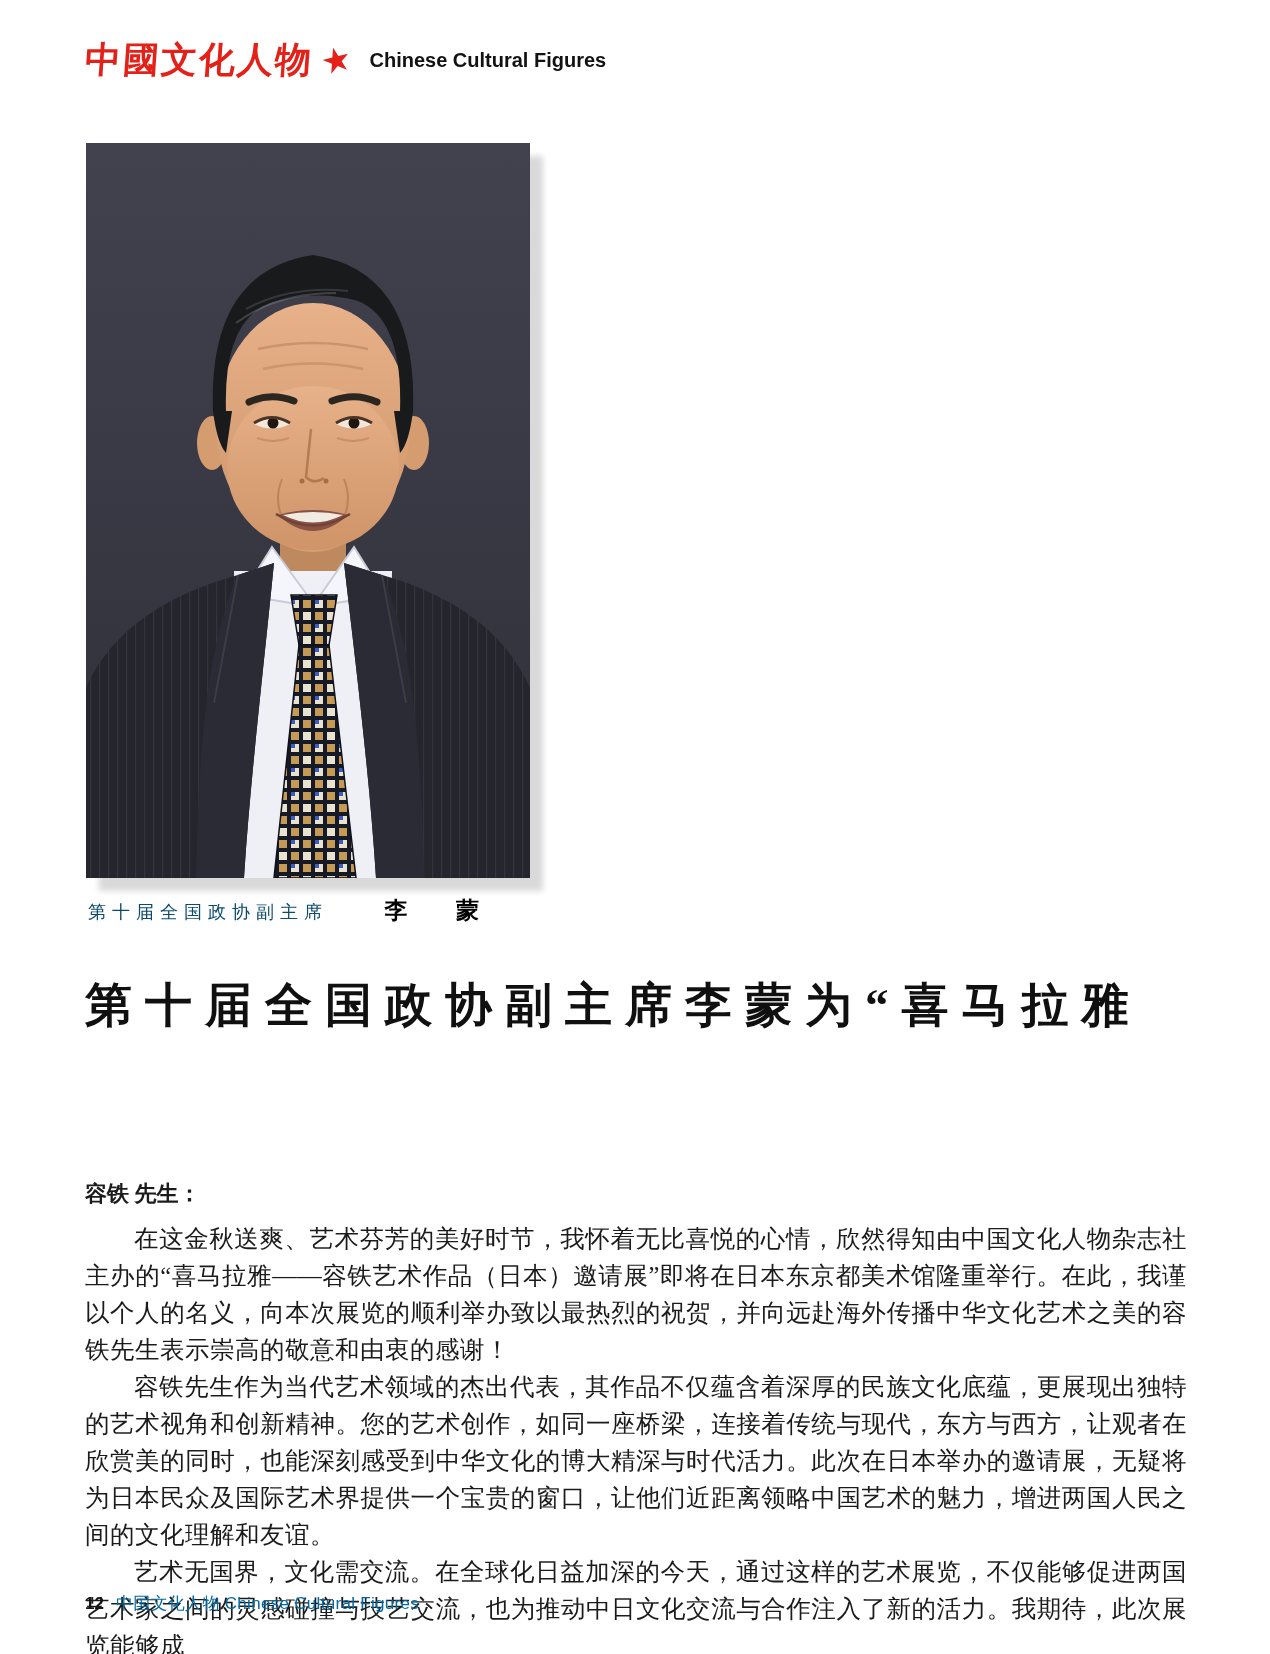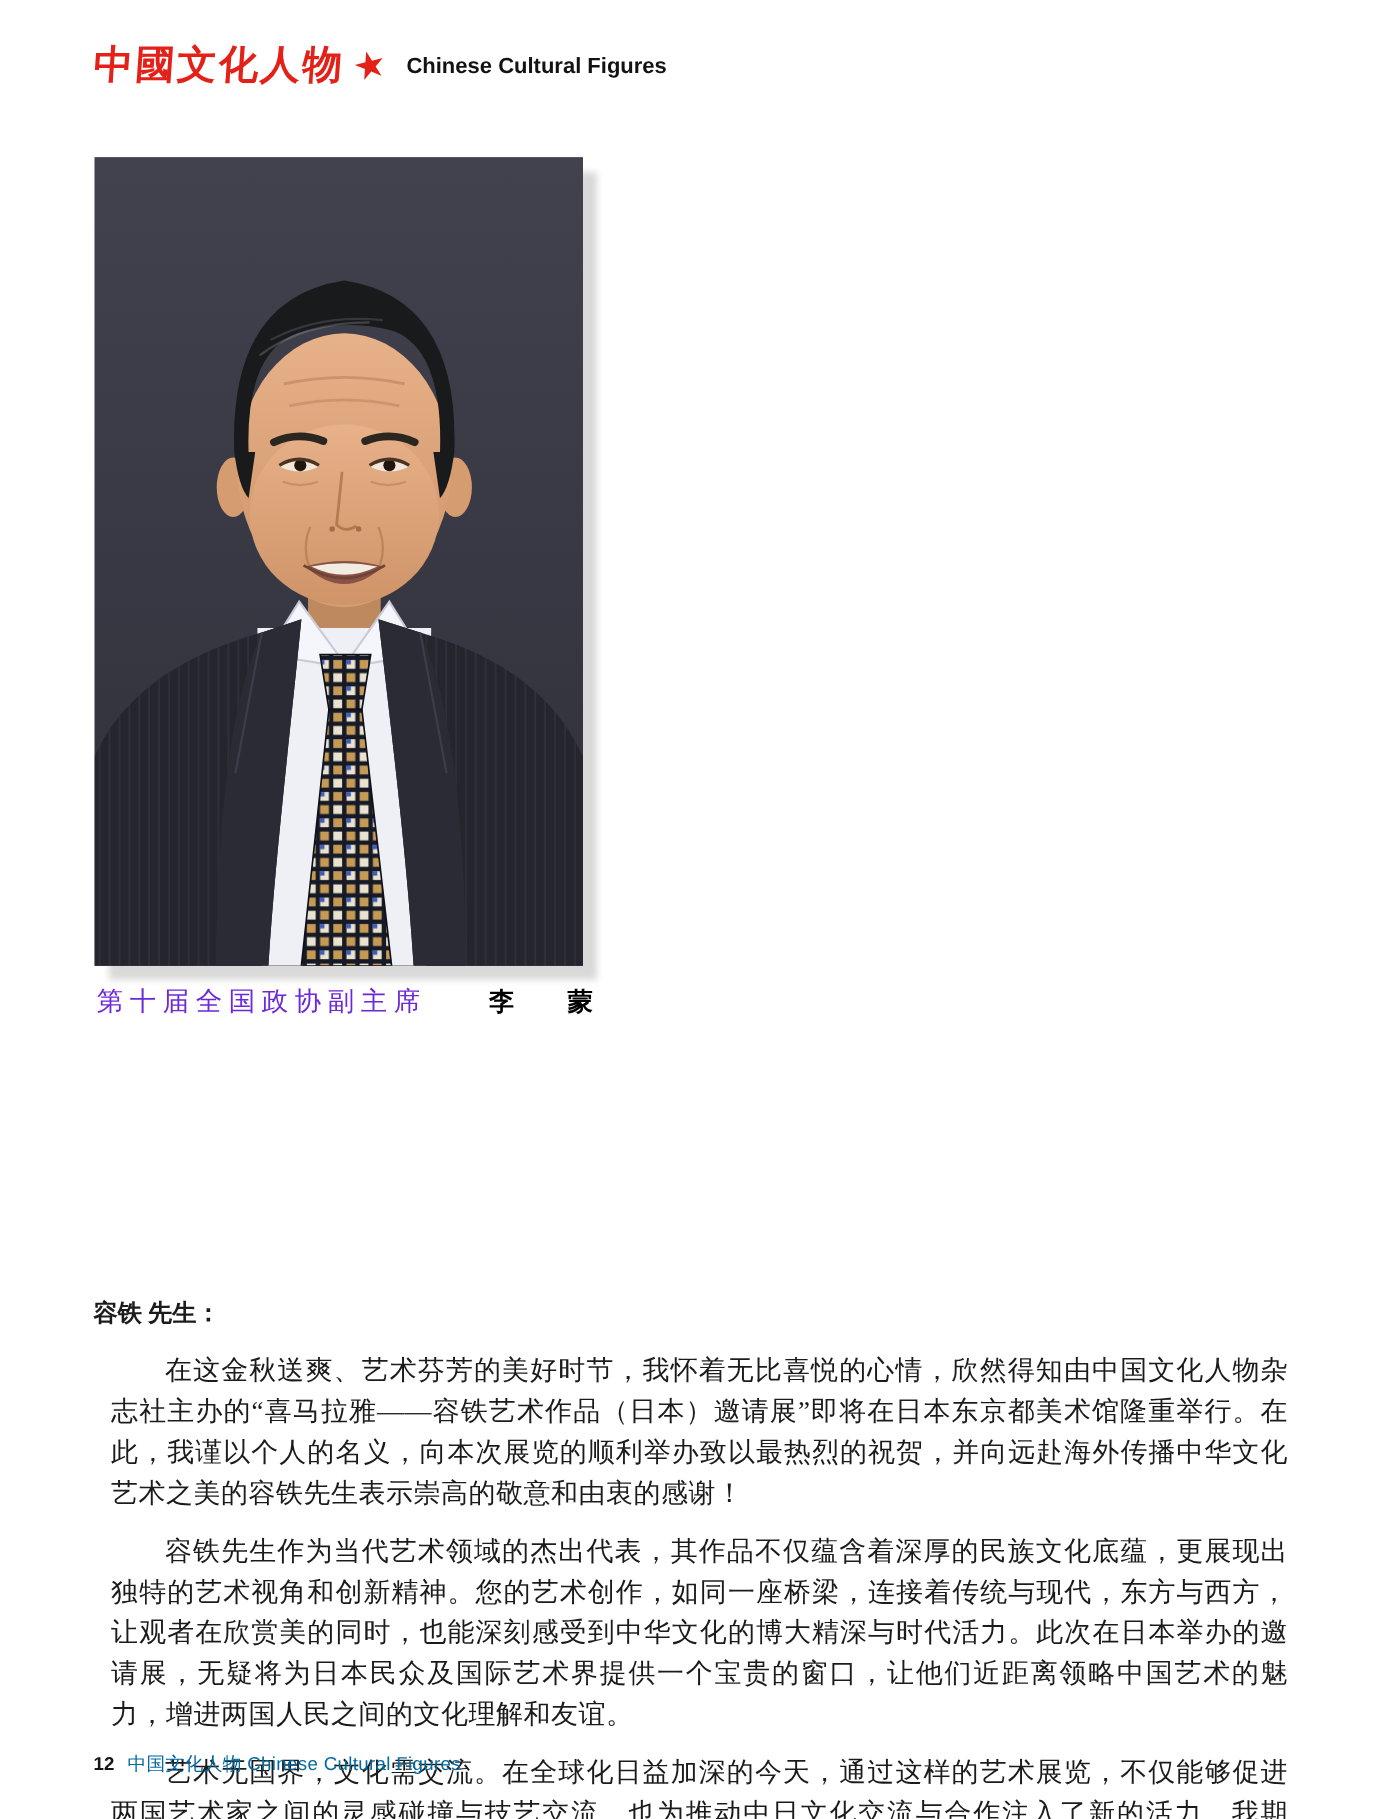--- a/index.html
+++ b/index.html
@@ -24,37 +24,37 @@
   }
   
   .photo-wrap{
     position:absolute;left:86px;top:143px;width:444px;height:735px;
     background:#34353f;box-shadow:13px 13px 6px #d9d9d9;
   }
   .photo-wrap svg{display:block;width:100%;height:100%;}
   
   .caption{position:absolute;left:88px;top:893px;width:600px;white-space:nowrap;line-height:34px;}
   .caption-title{
-    font-size:24px;font-weight:400;color:#6d28d9;letter-spacing:6px;
+    font-size:18px;font-weight:400;color:#0c4a6e;letter-spacing:6px;
     font-family:"Liberation Sans","DejaVu Sans",sans-serif;
   }
   .caption-name-1{font-size:23px;font-weight:700;color:#000;margin-left:52px;}
   .caption-name-2{font-size:23px;font-weight:700;color:#000;margin-left:44px;}
   
   .headline{position:absolute;left:85px;top:972px;width:1102px;color:#101010;
     font-family:"Liberation Serif","DejaVu Serif",serif;font-weight:700;}
   .headline .h-line{white-space:nowrap;line-height:66px;font-size:47px;}
   .headline .h-line1{letter-spacing:13px;}
   .headline .h-line2{letter-spacing:6px;}
   
   .letter{position:absolute;left:85px;top:1175px;width:1102px;color:#1b1b1b;
     font-family:"Liberation Serif","DejaVu Serif",serif;}
   .salutation{font-size:22px;font-weight:700;line-height:37px;margin:0 0 8px 0;}
   .letter p{
-    margin:16px;font-size:24.5px;line-height:37px;text-indent:2em;
+    margin:0;font-size:24.5px;line-height:37px;text-indent:2em;
     text-align:justify;letter-spacing:0.5px;
   }
   
   .footer{position:absolute;left:85px;top:1592px;display:flex;align-items:baseline;white-space:nowrap;justify-content:space-between;}
   .page-num{font-size:17px;font-weight:700;color:#161616;}
   .footer-mag{font-size:17px;font-weight:400;color:#0369a1;margin-left:12px;letter-spacing:0.3px;}
 </style>
 </head>
 <body>
 
@@ -147,20 +147,21 @@
   </svg>
 </div>
 
 <div class="caption">
   <span class="caption-title">第十届全国政协副主席</span>
   <span class="caption-name-1">李</span>
   <span class="caption-name-2">蒙</span>
 </div>
 
 <div class="headline">
+  <div class="h-line h-line1">第十届全国政协副主席李蒙为“喜马拉雅</div>
 </div>
 
 <div class="letter">
   <div class="salutation">容铁 先生：</div>
   <p>在这金秋送爽、艺术芬芳的美好时节，我怀着无比喜悦的心情，欣然得知由中国文化人物杂志社主办的“喜马拉雅——容铁艺术作品（日本）邀请展”即将在日本东京都美术馆隆重举行。在此，我谨以个人的名义，向本次展览的顺利举办致以最热烈的祝贺，并向远赴海外传播中华文化艺术之美的容铁先生表示崇高的敬意和由衷的感谢！</p>
   <p>容铁先生作为当代艺术领域的杰出代表，其作品不仅蕴含着深厚的民族文化底蕴，更展现出独特的艺术视角和创新精神。您的艺术创作，如同一座桥梁，连接着传统与现代，东方与西方，让观者在欣赏美的同时，也能深刻感受到中华文化的博大精深与时代活力。此次在日本举办的邀请展，无疑将为日本民众及国际艺术界提供一个宝贵的窗口，让他们近距离领略中国艺术的魅力，增进两国人民之间的文化理解和友谊。</p>
   <p>艺术无国界，文化需交流。在全球化日益加深的今天，通过这样的艺术展览，不仅能够促进两国艺术家之间的灵感碰撞与技艺交流，也为推动中日文化交流与合作注入了新的活力。我期待，此次展览能够成</p>
 </div>
 
 <div class="footer">

